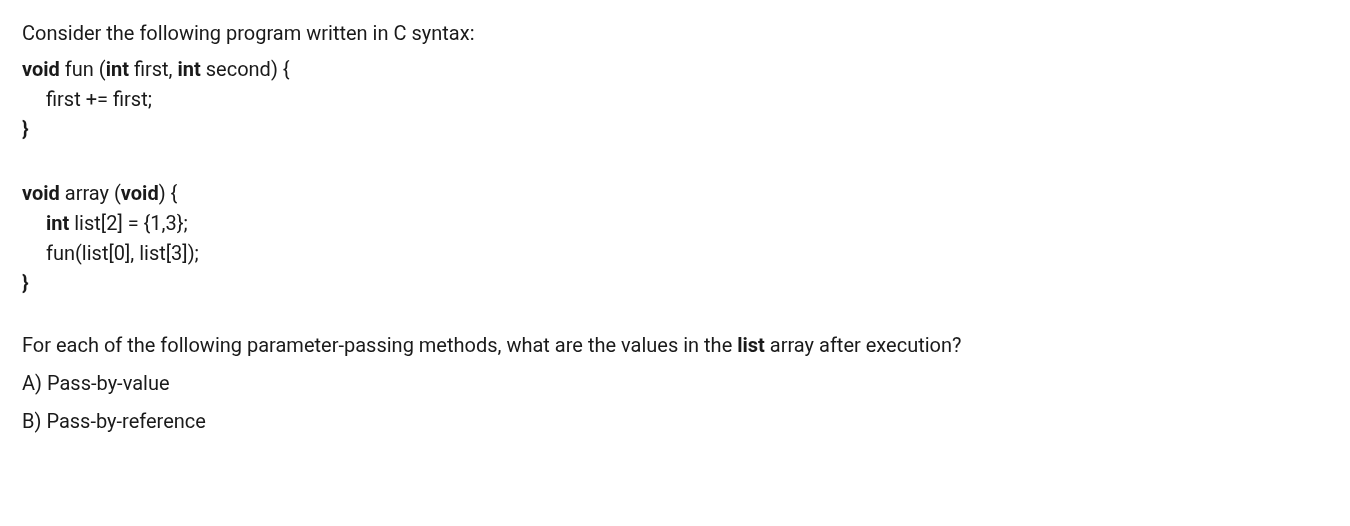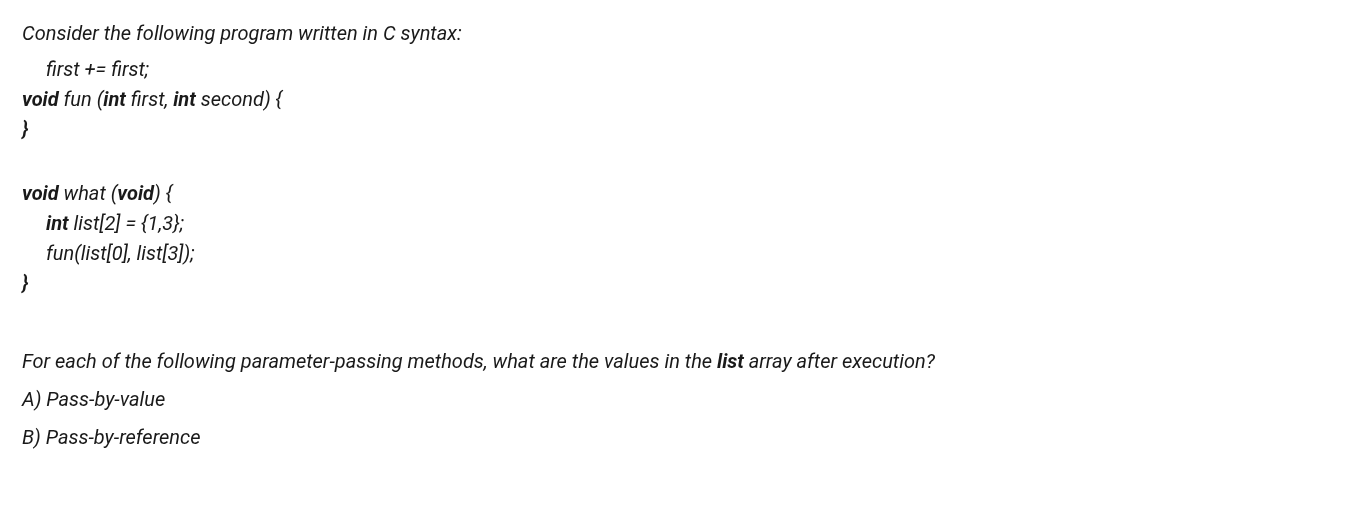--- a/index.html
+++ b/index.html
@@ -1,19 +1,18 @@
 <!DOCTYPE html>
 <html><head>
   <meta charset="utf-8">
   <style>
     * {
       margin: 0;
       padding: 0;
       box-sizing: border-box;
-      font-style: italic;
     }
     body {
       font-family: -apple-system, BlinkMacSystemFont, "Segoe UI", Roboto, "Helvetica Neue", Arial, sans-serif;
       font-size: 20px;
       line-height: 1.5;
       color: #1a1a1a;
       background: #ffffff;
       padding: 18px 22px;
       width: 1350px;
     }
@@ -33,41 +32,41 @@
     .bold {
       font-weight: 700;
     }
     .spacer {
       height: 30px;
     }
     .spacer-small {
       height: 28px;
     }
     .question {
-      margin-top: 16px;
+      margin-top: 0;
     }
     .option {
       margin-top: 8px;
     }
   </style>
 </head>
 <body>
 
 <div class="intro">Consider the following program written in C syntax:</div>
 
 <div class="code-block">
+  <div class="code-line"><span class="bold">void</span><span> </span><span>fun (</span><span class="bold">int</span><span> </span><span>first, </span><span class="bold">int</span><span> </span><span>second) {</span></div>
   <div class="code-line indent">first += first;</div>
-  <div class="code-line"><span class="bold">void</span><span> </span><span>fun (</span><span class="bold">int</span><span> </span><span>first, </span><span class="bold">int</span><span> </span><span>second) {</span></div>
   <div class="code-line bold">}</div>
 </div>
 
 <div class="spacer"></div>
 
 <div class="code-block">
-  <div class="code-line"><span class="bold">void</span><span> </span><span>what (</span><span class="bold">void</span><span>) {</span></div>
+  <div class="code-line"><span class="bold">void</span><span> </span><span>array (</span><span class="bold">void</span><span>) {</span></div>
   <div class="code-line indent"><span class="bold">int</span><span> </span><span>list[2] = {1,3};</span></div>
   <div class="code-line indent">fun(list[0], list[3]);</div>
   <div class="code-line bold">}</div>
 </div>
 
 <div class="spacer-small"></div>
 
 <div class="question"><span>For each of the following parameter-passing methods, what are the values in the </span><span class="bold">list</span><span> array after execution?</span></div>
 
 <div class="option">A) Pass-by-value</div>

